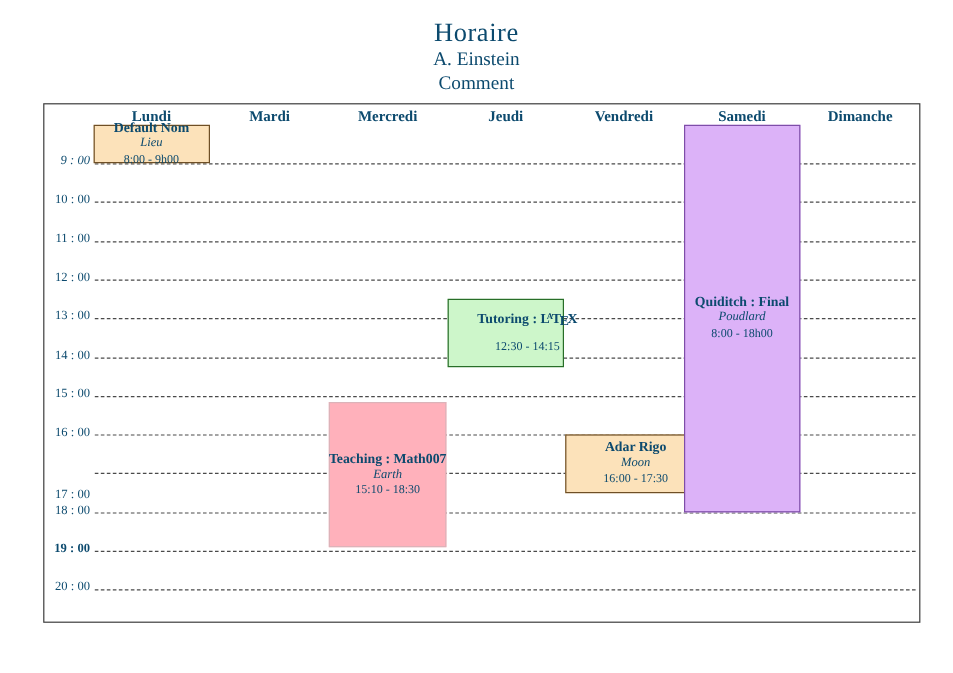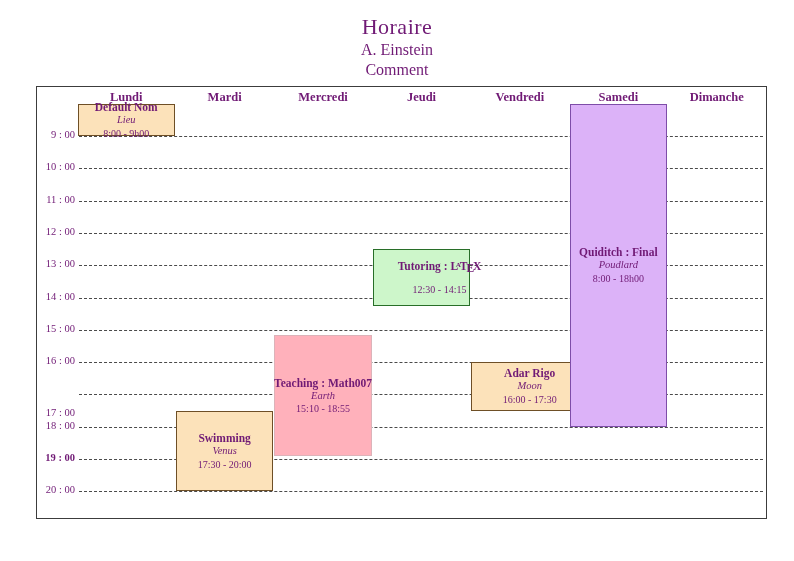--- a/index.html
+++ b/index.html
@@ -1,21 +1,21 @@
 <!DOCTYPE html>
 <html><head>
 <meta charset="utf-8">
 <style>
   html,body{margin:0;padding:0;background:#ffffff;}
   .page{
     position:relative;
     width:794px;height:561px;
     background:#ffffff;
     font-family:"Liberation Serif","DejaVu Serif",serif;
-    color:#701a75;
+    color:#0c4a6e;
     overflow:hidden;
   }
   .titles{position:absolute;top:14px;left:0;width:100%;text-align:center;}
   .title{font-size:22px;letter-spacing:0.5px;}
   .subtitle{font-size:16px;margin-top:1px;}
   .comment{font-size:16px;margin-top:2px;}
   .chart{
     position:absolute;
     left:36px;top:86px;
     width:729px;height:431px;
@@ -71,21 +71,21 @@
     <div class="comment">Comment</div>
   </div>
   <div class="chart" id="chart">
       <div class="day-label" style="left: 40px; width: 98.4286px;">Lundi</div>
       <div class="day-label" style="left: 138.429px; width: 98.4286px;">Mardi</div>
       <div class="day-label" style="left: 236.857px; width: 98.4286px;">Mercredi</div>
       <div class="day-label" style="left: 335.286px; width: 98.4286px;">Jeudi</div>
       <div class="day-label" style="left: 433.714px; width: 98.4286px;">Vendredi</div>
       <div class="day-label" style="left: 532.143px; width: 98.4286px;">Samedi</div>
       <div class="day-label" style="left: 630.571px; width: 98.4286px;">Dimanche</div>
-      <div class="time-label" style="left: 2px; top: 42px;">9 : 00</div>
+      <div class="time-label" style="left: 2px; top: 42px; font-style: italic;">9 : 00</div>
       <div class="hour-line" style="left: 42px; width: 684px; top: 49px;"></div>
       <div class="time-label" style="left: 2px; top: 74.3px;">10 : 00</div>
       <div class="hour-line" style="left: 42px; width: 684px; top: 81.3px;"></div>
       <div class="time-label" style="left: 2px; top: 106.6px;">11 : 00</div>
       <div class="hour-line" style="left: 42px; width: 684px; top: 113.6px;"></div>
       <div class="time-label" style="left: 2px; top: 138.9px;">12 : 00</div>
       <div class="hour-line" style="left: 42px; width: 684px; top: 145.9px;"></div>
       <div class="time-label" style="left: 2px; top: 171.2px;">13 : 00</div>
       <div class="hour-line" style="left: 42px; width: 684px; top: 178.2px;"></div>
       <div class="time-label" style="left: 2px; top: 203.5px;">14 : 00</div>
@@ -100,29 +100,24 @@
       <div class="hour-line" style="left: 42px; width: 684px; top: 339.7px;"></div>
       <div class="time-label" style="left: 2px; top: 365px; font-weight: bold;">19 : 00</div>
       <div class="hour-line" style="left: 42px; width: 684px; top: 372px;"></div>
       <div class="time-label" style="left: 2px; top: 397.3px;">20 : 00</div>
       <div class="hour-line" style="left: 42px; width: 684px; top: 404.3px;"></div>
       <div class="event" style="left: 40.5px; width: 97.4286px; top: 17px; height: 32px; background: rgb(252, 226, 186); border: 1.2px solid rgb(110, 79, 38);">
         <div class="event-title">Default Nom</div>
         <div class="event-venue">Lieu</div>
         <div class="event-time">8:00 - 9h00</div>
       </div>
-      <div class="event" style="left: 138.929px; width: 97.4286px; top: 323.55px; height: 80.75px; background: rgb(252, 226, 186); border: 1.2px solid rgb(110, 79, 38);">
-        <div class="event-title">Swimming</div>
-        <div class="event-venue">Venus</div>
-        <div class="event-time">17:30 - 20:00</div>
-      </div>
       <div class="event" style="left: 237.357px; width: 97.4286px; top: 248.184px; height: 121.125px; background: rgb(255, 177, 187); border: 1.2px solid rgb(220, 179, 185);">
         <div class="event-title">Teaching : Math007</div>
         <div class="event-venue">Earth</div>
-        <div class="event-time">15:10 - 18:55</div>
+        <div class="event-time">15:10 - 18:30</div>
       </div>
       <div class="event" style="left: 335.786px; width: 97.4286px; top: 162.05px; height: 56.525px; background: rgb(205, 246, 202); border: 1.2px solid rgb(40, 110, 40); padding-left: 36px;">
         <div class="event-title"><span>Tutoring : </span><span>L</span><span class="lx-A">A</span><span>T</span><span class="lx-E">E</span><span>X</span></div>
         <div class="event-time" style="margin-top: 9px;">12:30 - 14:15</div>
       </div>
       <div class="event" style="left: 434.214px; width: 117px; top: 275.1px; height: 48.45px; background: rgb(252, 226, 186); border: 1.2px solid rgb(110, 79, 38); justify-content: center;">
         <div class="event-title">Adar Rigo</div>
         <div class="event-venue">Moon</div>
         <div class="event-time">16:00 - 17:30</div>
       </div>

